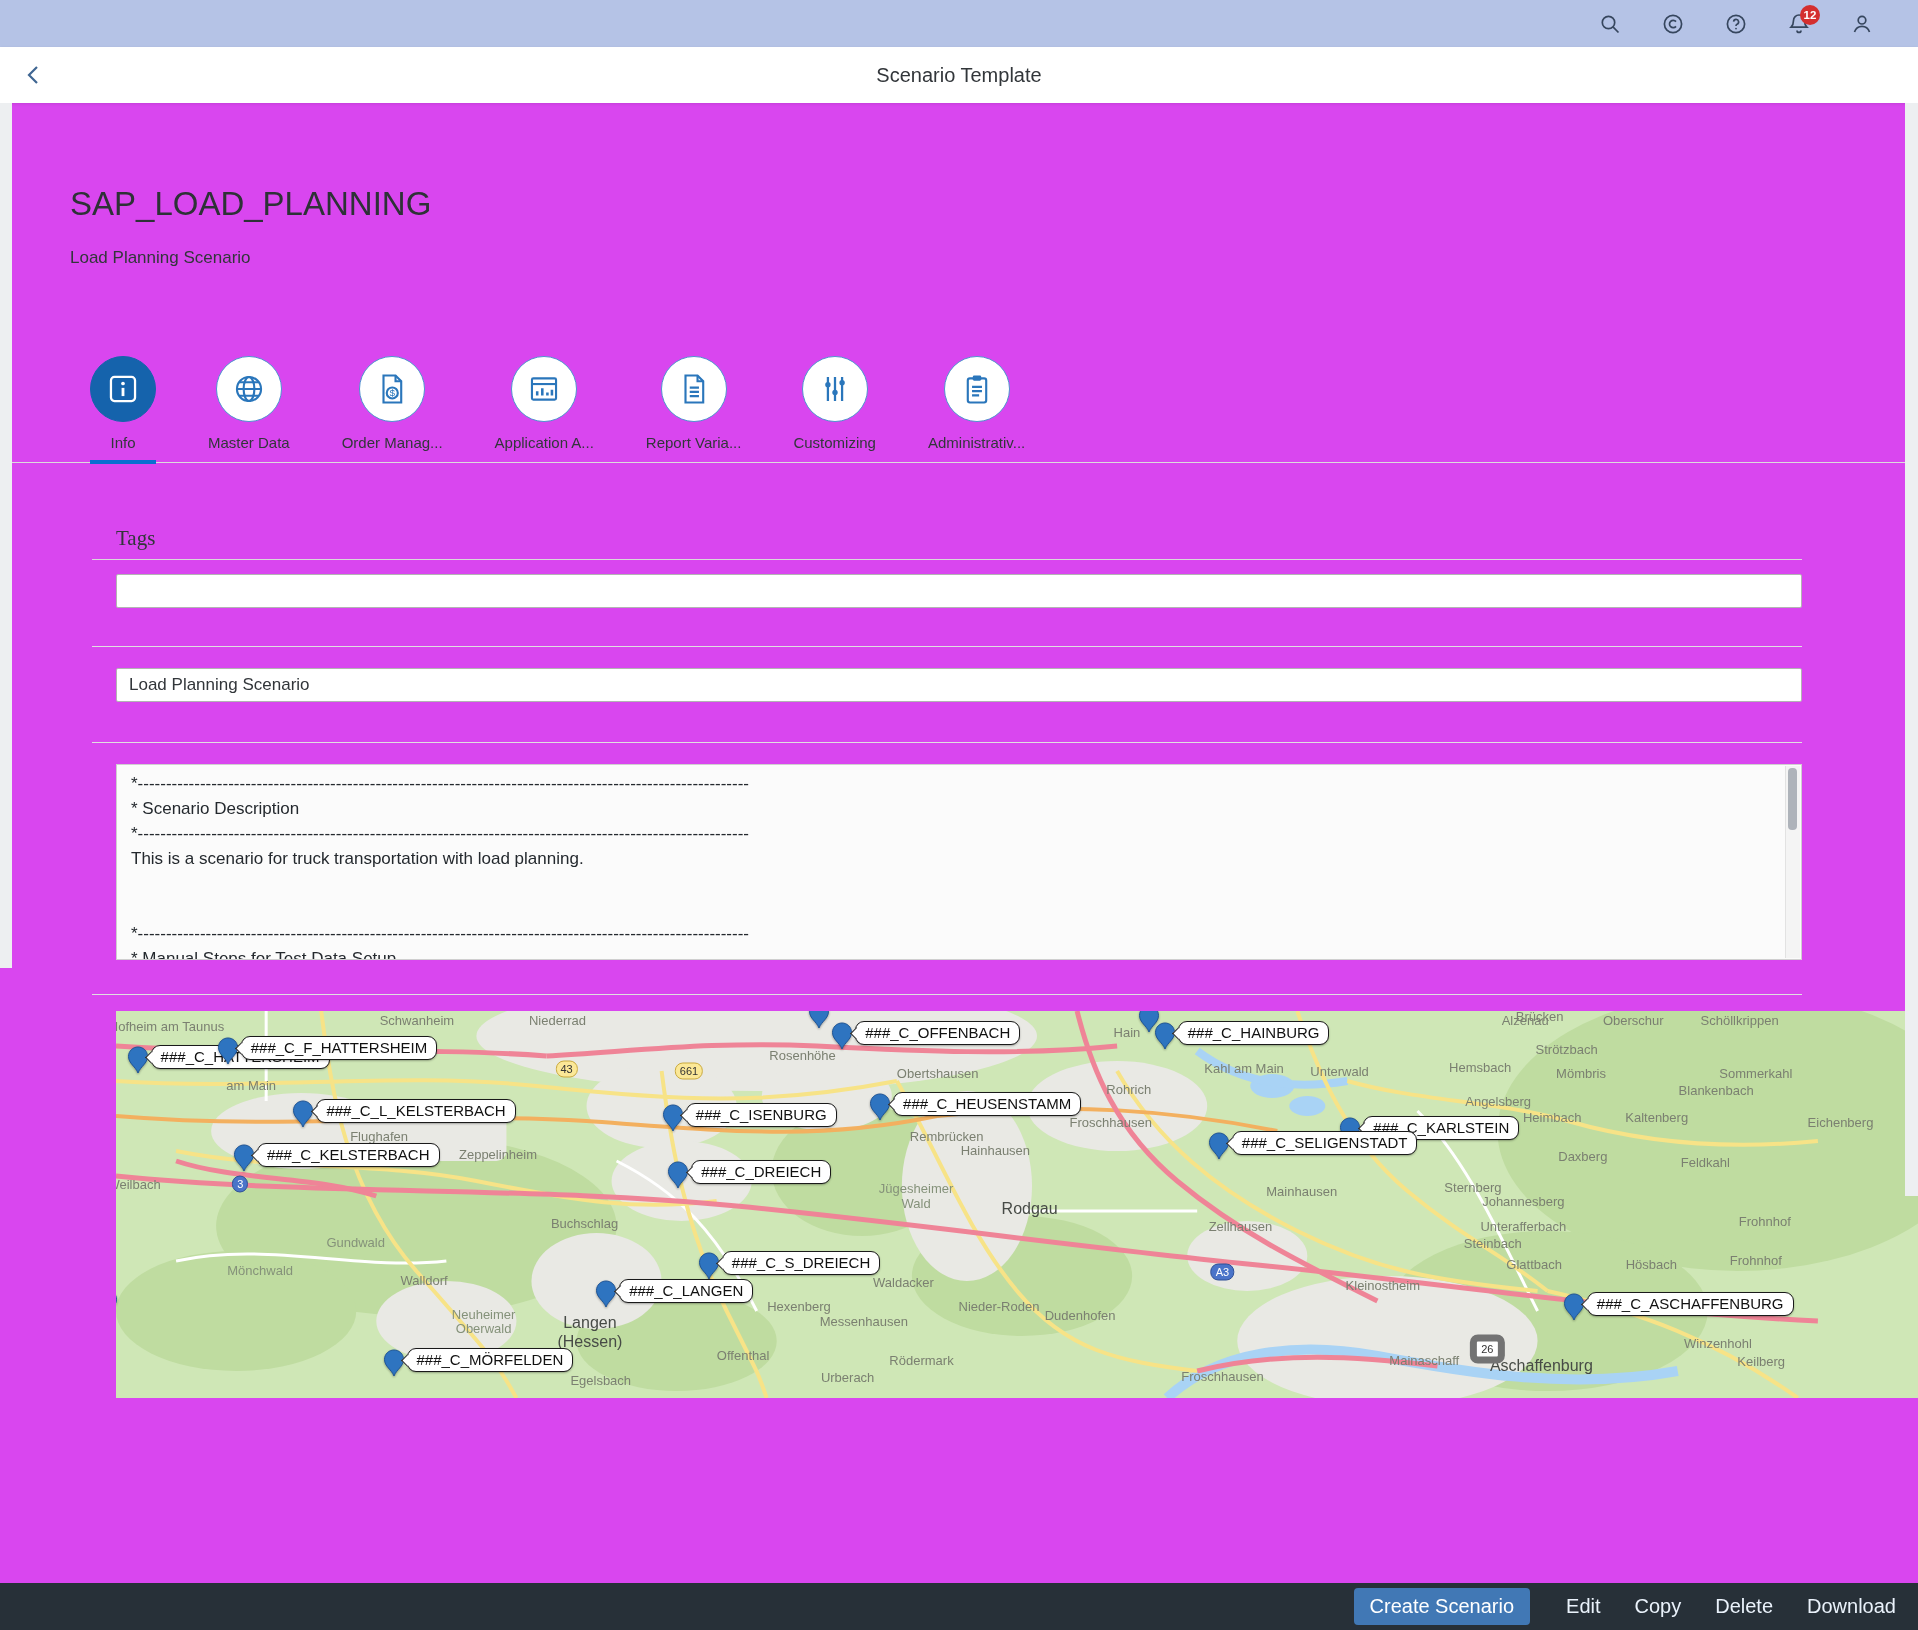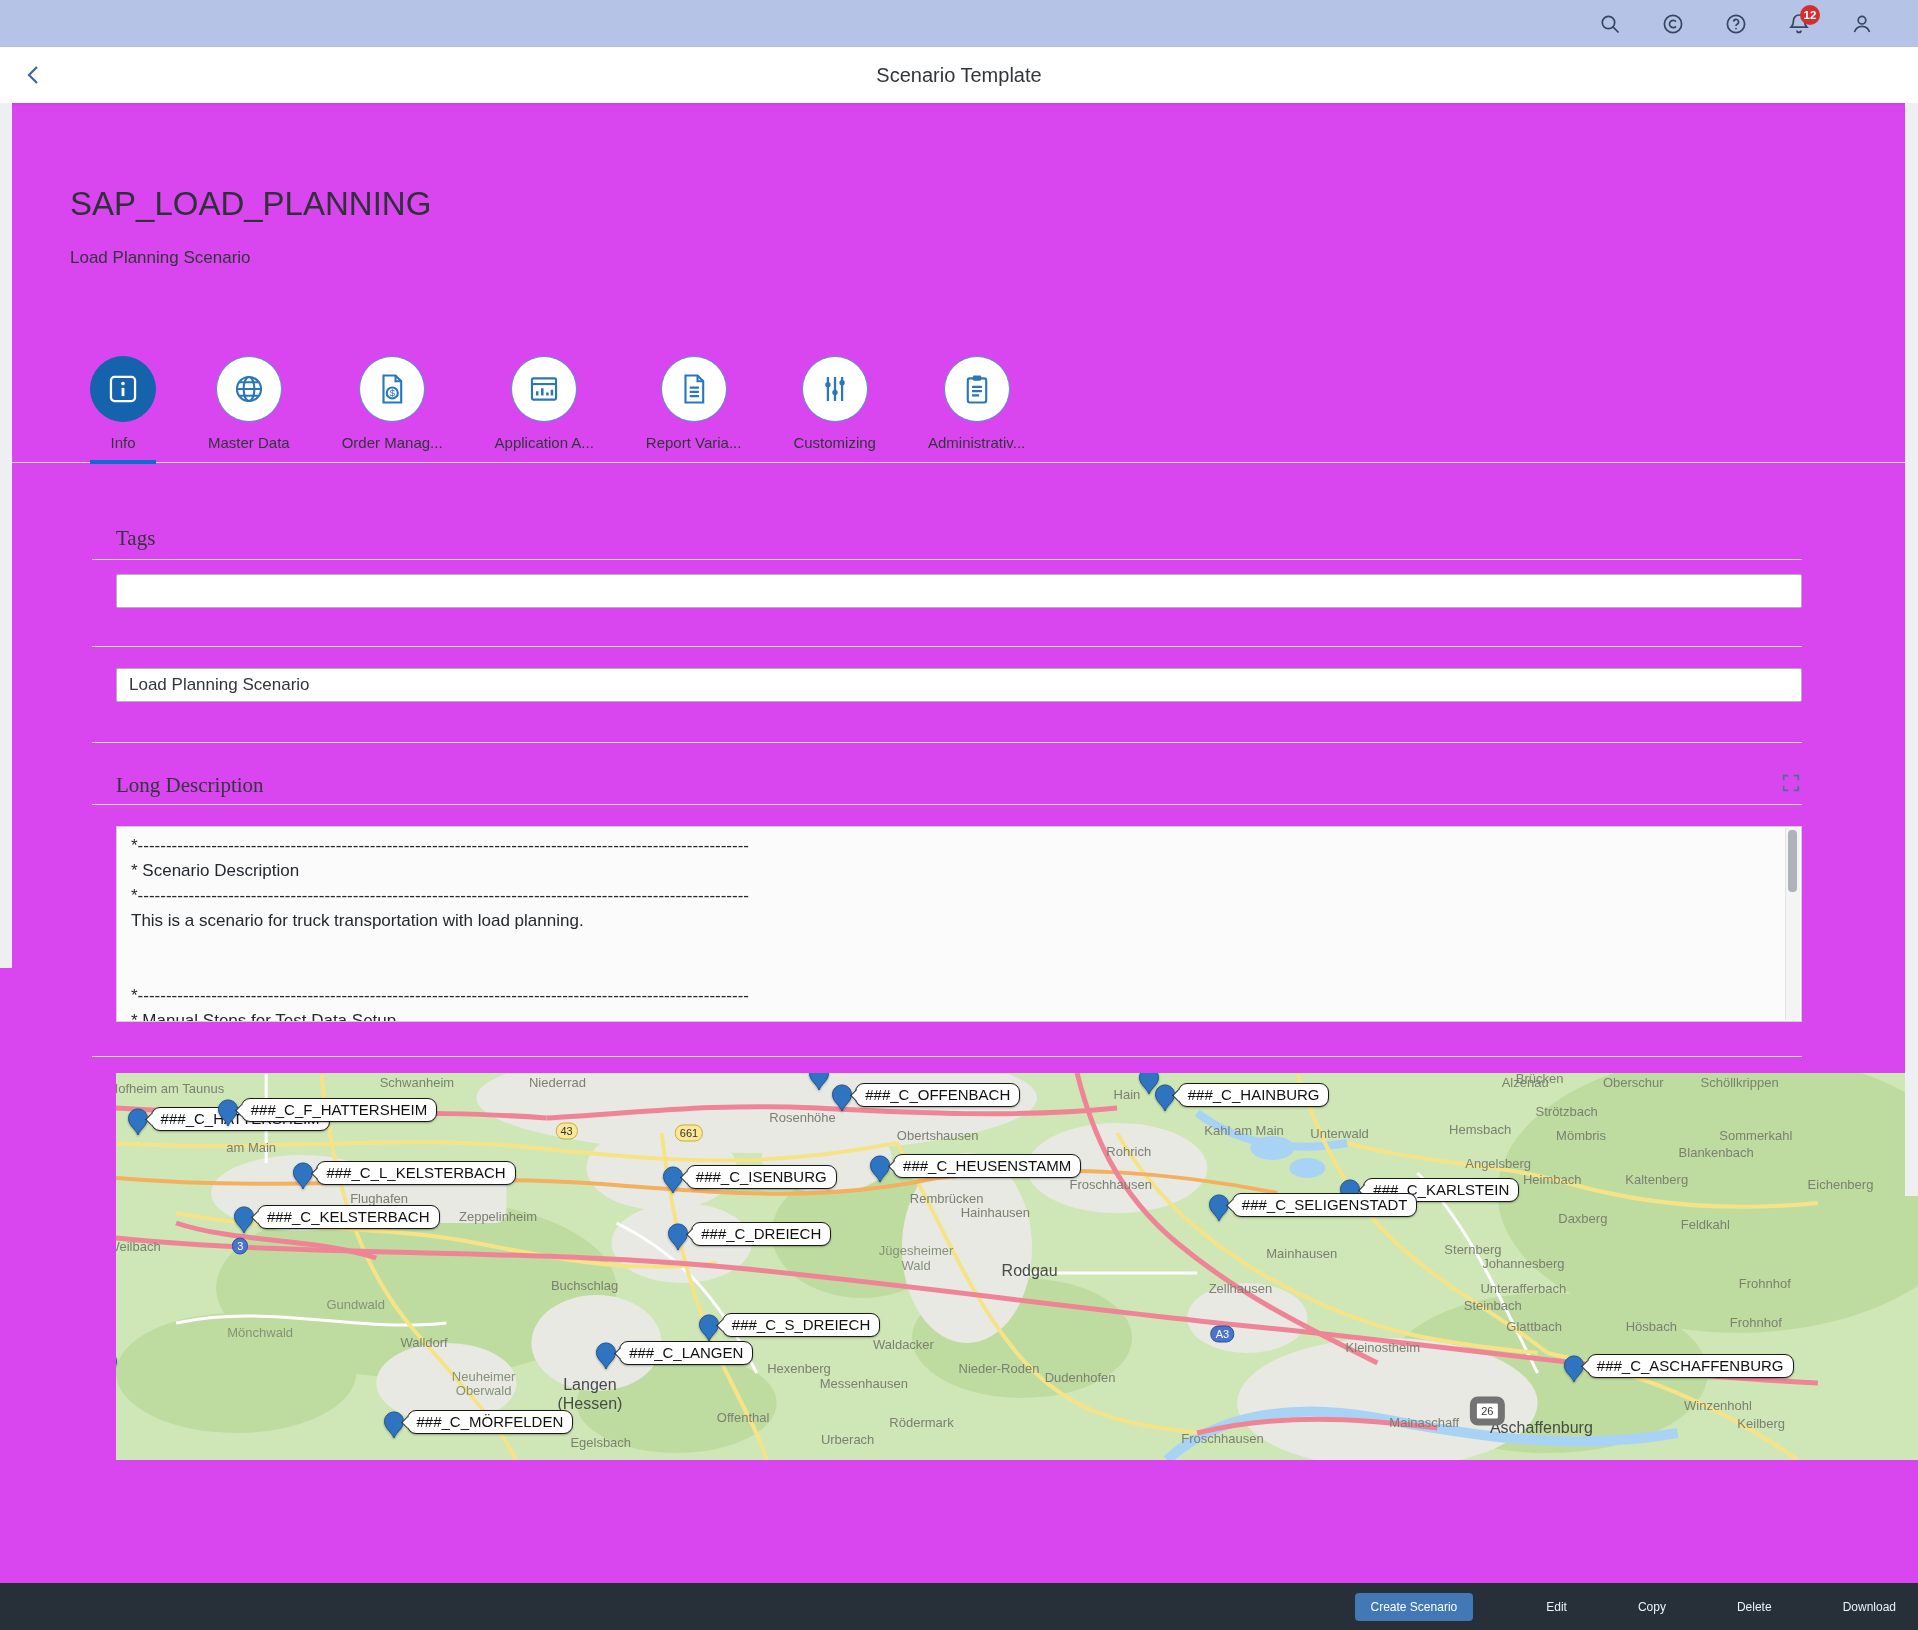--- a/index.html
+++ b/index.html
@@ -131,21 +131,21 @@
   }
 
   
   .footer {
     position:absolute; left:0; right:0; bottom:0; height:47px;
     background:#273038; display:flex; align-items:center; justify-content:flex-end;
     gap:26px; padding-right:18px; z-index:5;
   }
   .fbtn {
     border:none; background:transparent; color:#eaf2fb;
-    font-family:"Liberation Sans", sans-serif; font-size:12px; cursor:pointer; padding:6px 4px;margin-left:37px;
+    font-family:"Liberation Sans", sans-serif; font-size:20px; cursor:pointer; padding:6px 4px;
   }
   .fbtn.primary { background:#4178b5; color:#fff; border-radius:4px; padding:7px 16px; margin-right:6px; }
 
   
   .gutter { position:absolute; background:#edeff1; z-index:4; }
   .gutter.left { left:0; top:103px; width:12px; height:865px; }
   .gutter.right { right:0; top:103px; width:13px; height:1093px; }
 </style>
 </head>
 <body>
@@ -293,28 +293,20 @@
     </div>
   </section>
 
   <section class="section">
     <div class="sec-body s2b">
       <input class="field" value="Load Planning Scenario" style="">
     </div>
   </section>
 
   <section class="section">
-    <div class="sec-head s3h">
-      <h2>Long Description</h2>
-      <div class="expand-icon">
-        <svg viewBox="0 0 24 24" fill="none" stroke="currentColor" stroke-width="1.8">
-            <path d="M4 9 V4 H9 M15 4 H20 V9 M20 15 V20 H15 M9 20 H4 V15"></path>
-          </svg>
-      </div>
-    </div>
     <div class="sec-body s3b">
       <div class="longdesc">
         <div class="ldtext">*------------------------------------------------------------------------------------------------------------
 * Scenario Description
 *------------------------------------------------------------------------------------------------------------
 This is a scenario for truck transportation with load planning.
 
 
 *------------------------------------------------------------------------------------------------------------
 * Manual Steps for Test Data Setup</div>

